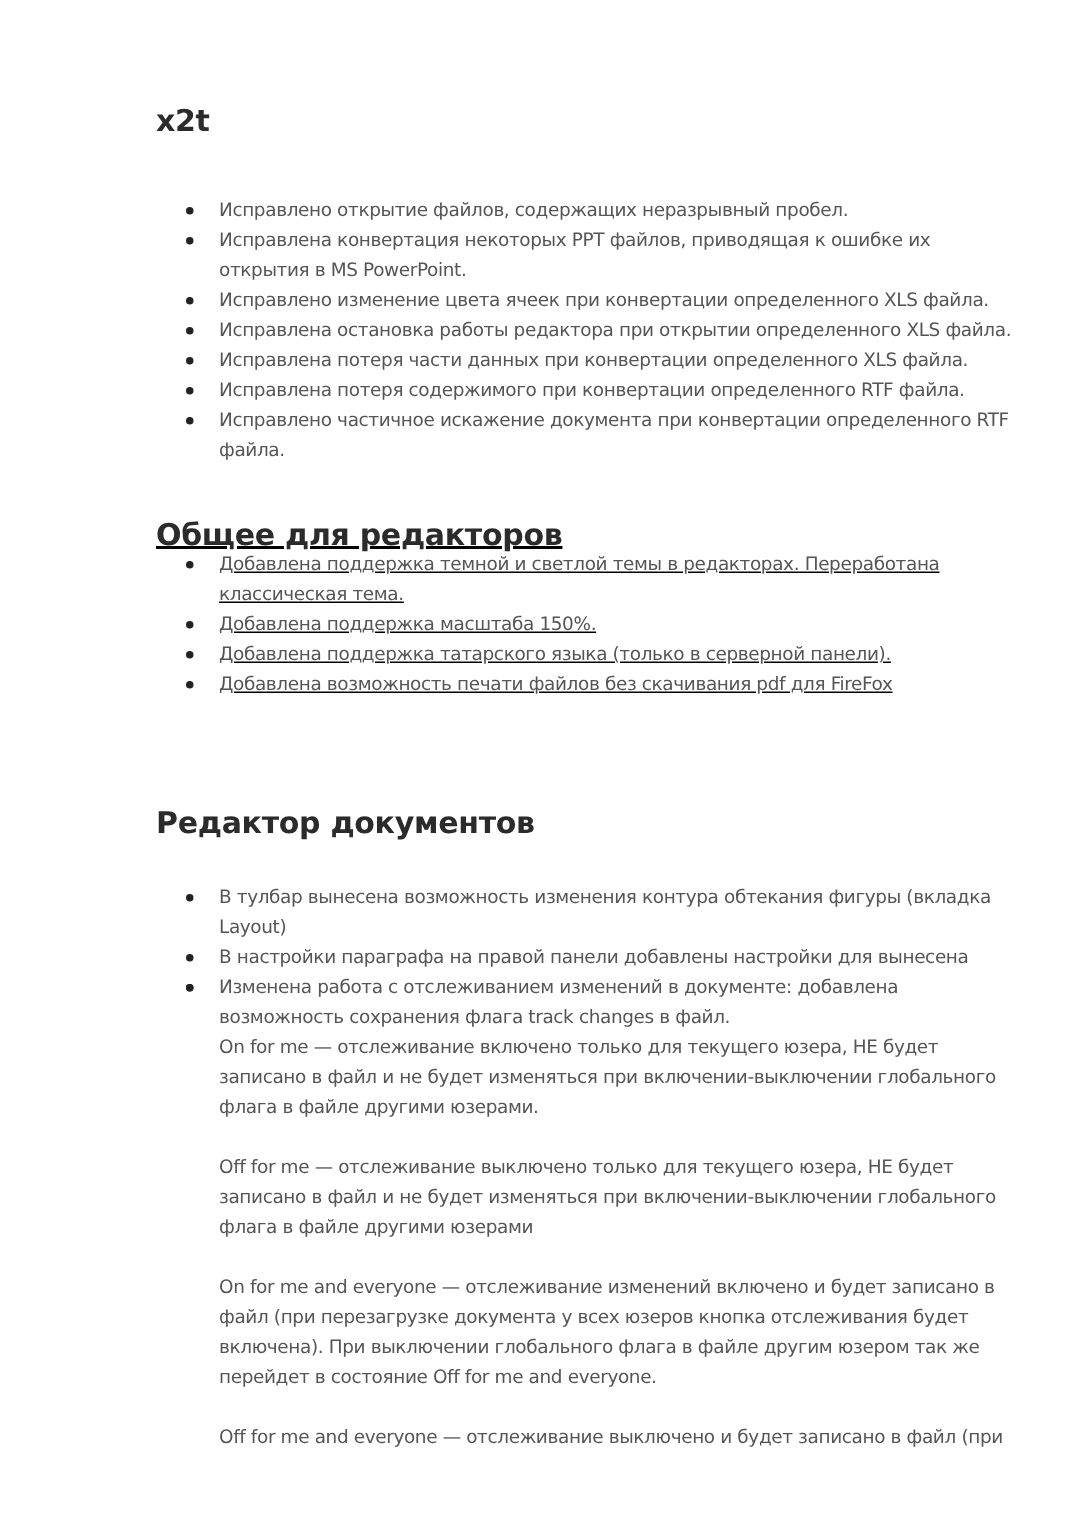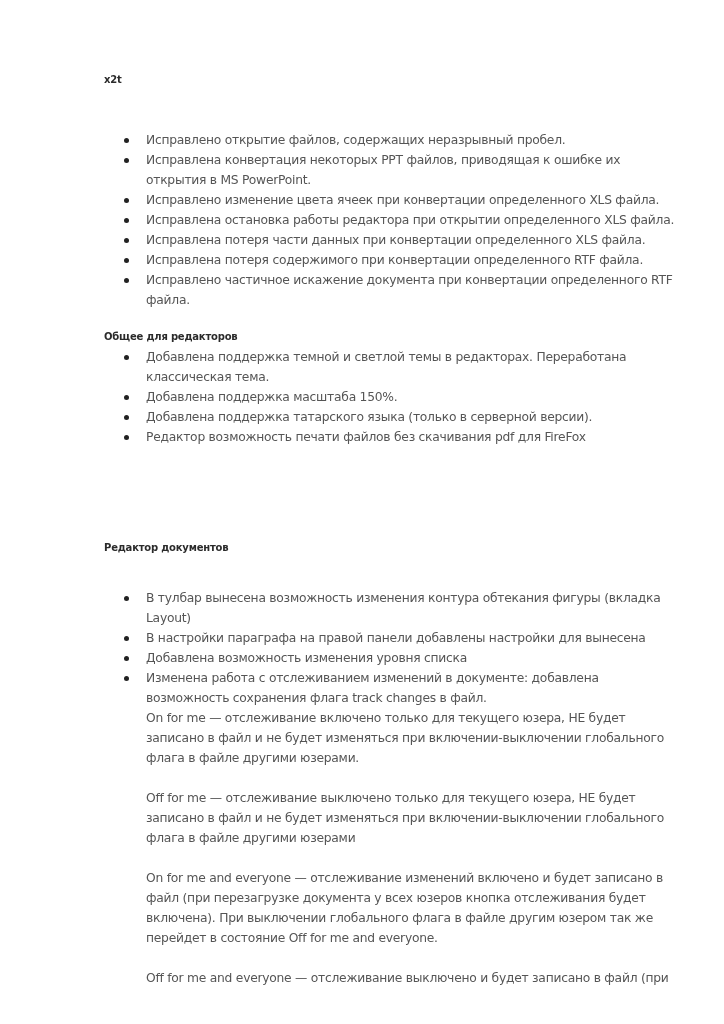--- a/index.html
+++ b/index.html
@@ -20,21 +20,21 @@
       top: 0;
       width: 724px;
       height: 1024px;
     }
     .section {
       position: absolute;
       left: 104px;
       width: 580px;
     }
     .heading {
-      font-size: 10px;
+      font-size: 20px;
       font-weight: bold;
       color: #2b2b2b;
       margin: 0;
       line-height: 20px;
       letter-spacing: -0.2px;
     }
     ul.items {
       list-style: none;
       margin: 0;
       padding: 0;
@@ -73,36 +73,36 @@
       <li><span class="bullet"></span><span>Исправлено открытие файлов, содержащих неразрывный пробел.</span></li>
       <li><span class="bullet"></span><span>Исправлена конвертация некоторых PPT файлов, приводящая к ошибке их открытия в MS PowerPoint.</span></li>
       <li><span class="bullet"></span><span>Исправлено изменение цвета ячеек при конвертации определенного XLS файла.</span></li>
       <li><span class="bullet"></span><span>Исправлена остановка работы редактора при открытии определенного XLS файла.</span></li>
       <li><span class="bullet"></span><span>Исправлена потеря части данных при конвертации определенного XLS файла.</span></li>
       <li><span class="bullet"></span><span>Исправлена потеря содержимого при конвертации определенного RTF файла.</span></li>
       <li><span class="bullet"></span><span>Исправлено частичное искажение документа при конвертации определенного RTF файла.</span></li>
     </ul>
   </div>
 
-  <div class="section" style="top:327px;">
+  <div class="section" style="top:346px;text-decoration:underline;">
     <h2 class="heading">Общее для редакторов</h2>
     <ul class="items" style="">
       <li><span class="bullet"></span><span>Добавлена поддержка темной и светлой темы в редакторах. Переработана классическая тема.</span></li>
       <li><span class="bullet"></span><span>Добавлена поддержка масштаба 150%.</span></li>
-      <li><span class="bullet"></span><span>Добавлена поддержка татарского языка (только в серверной версии).</span></li>
-      <li><span class="bullet"></span><span>Редактор возможность печати файлов без скачивания pdf для FireFox</span></li>
+      <li><span class="bullet"></span><span>Добавлена поддержка татарского языка (только в серверной панели).</span></li>
+      <li><span class="bullet"></span><span>Добавлена возможность печати файлов без скачивания pdf для FireFox</span></li>
     </ul>
   </div>
 
   <div class="section" style="top:538px;">
     <h2 class="heading">Редактор документов</h2>
     <ul class="items" style="margin-top:30px;">
       <li><span class="bullet"></span><span>В тулбар вынесена возможность изменения контура обтекания фигуры (вкладка Layout)</span></li>
       <li><span class="bullet"></span><span>В настройки параграфа на правой панели добавлены настройки для вынесена</span></li>
-      <li><span class="bullet"></span><span>Добавлена возможность изменения уровня списка</span></li>
+      <li><span class="bullet"></span></li>
       <li><span class="bullet"></span><span>Изменена работа с отслеживанием изменений в документе: добавлена возможность сохранения флага track changes в файл.</span>
         <span class="sub">On for me — отслеживание включено только для текущего юзера, НЕ будет записано в файл и не будет изменяться при включении-выключении глобального флага в файле другими юзерами.</span>
         <span class="sub">Off for me — отслеживание выключено только для текущего юзера, НЕ будет записано в файл и не будет изменяться при включении-выключении глобального флага в файле другими юзерами</span>
         <span class="sub">On for me and everyone — отслеживание изменений включено и будет записано в файл (при перезагрузке документа у всех юзеров кнопка отслеживания будет включена). При выключении глобального флага в файле другим юзером так же перейдет в состояние Off for me and everyone.</span>
         <span class="sub">Off for me and everyone — отслеживание выключено и будет записано в файл  (при</span>
       </li>
     </ul>
   </div>
 
 </div>

